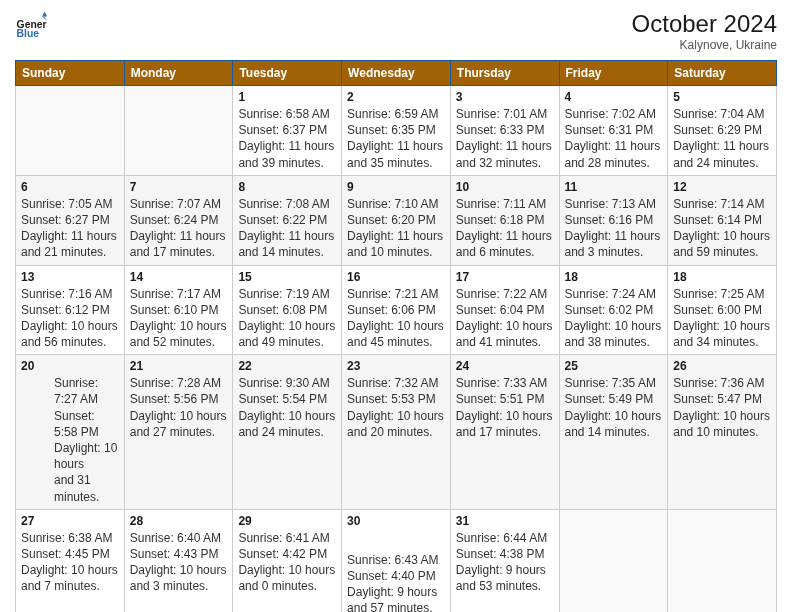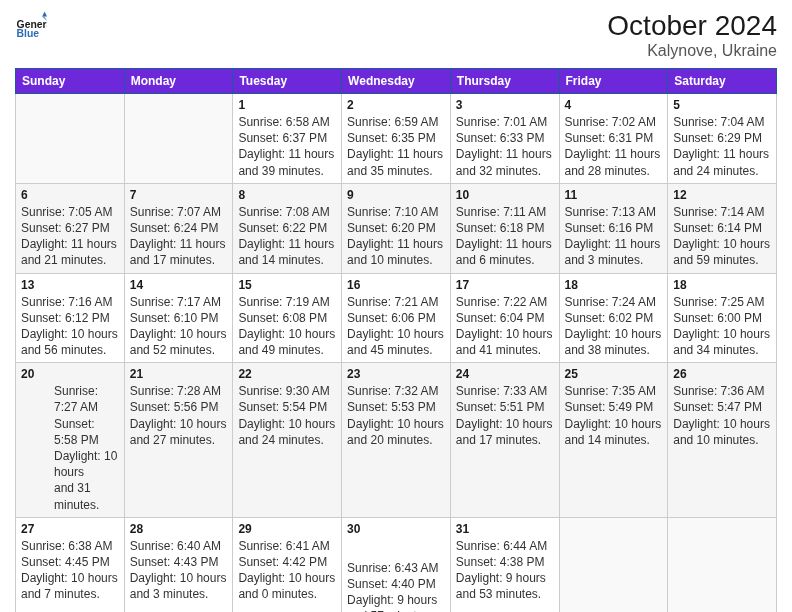--- a/index.html
+++ b/index.html
@@ -29,36 +29,36 @@
       gap: 4px;
     }
     .logo-icon {
       width: 32px;
       height: 32px;
     }
     .title-block {
       text-align: right;
     }
     .month-title {
-      font-size: 28px;
+      font-size: 24px;
       font-weight: 300;
       color: #1a1a1a;
     }
     .subtitle {
-      font-size: 16px;
+      font-size: 12px;
       color: #555;
     }
     .calendar {
       width: 100%;
       border-collapse: collapse;
       flex: 1;
       table-layout: fixed;
     }
     .calendar thead th {
-      background: #6d28d9;
+      background: #a16207;
       color: #fff;
       font-size: 12px;
       font-weight: bold;
       padding: 5px 6px;
       text-align: left;
       border: 1px solid #1a5a9a;
     }
     .calendar tbody td {
       vertical-align: top;
       border: 1px solid #ccc;

